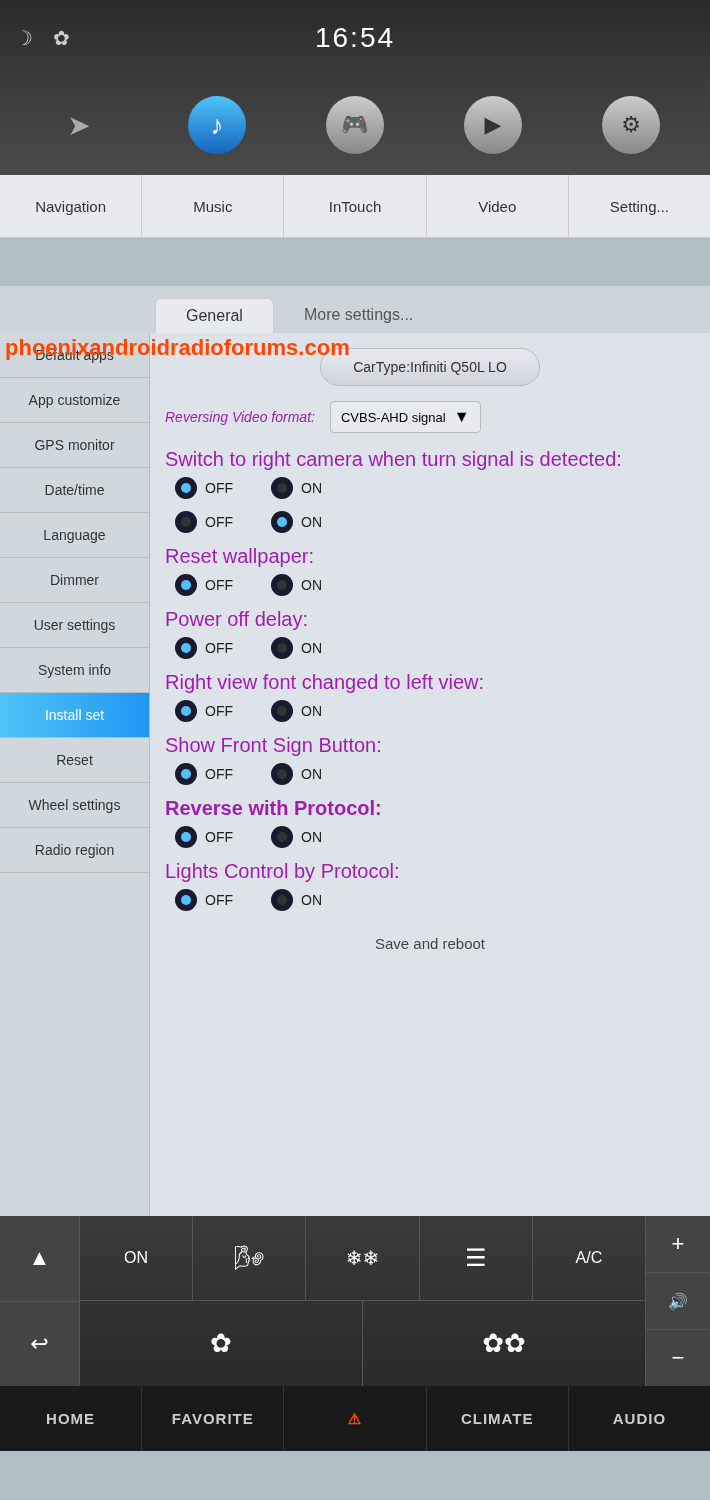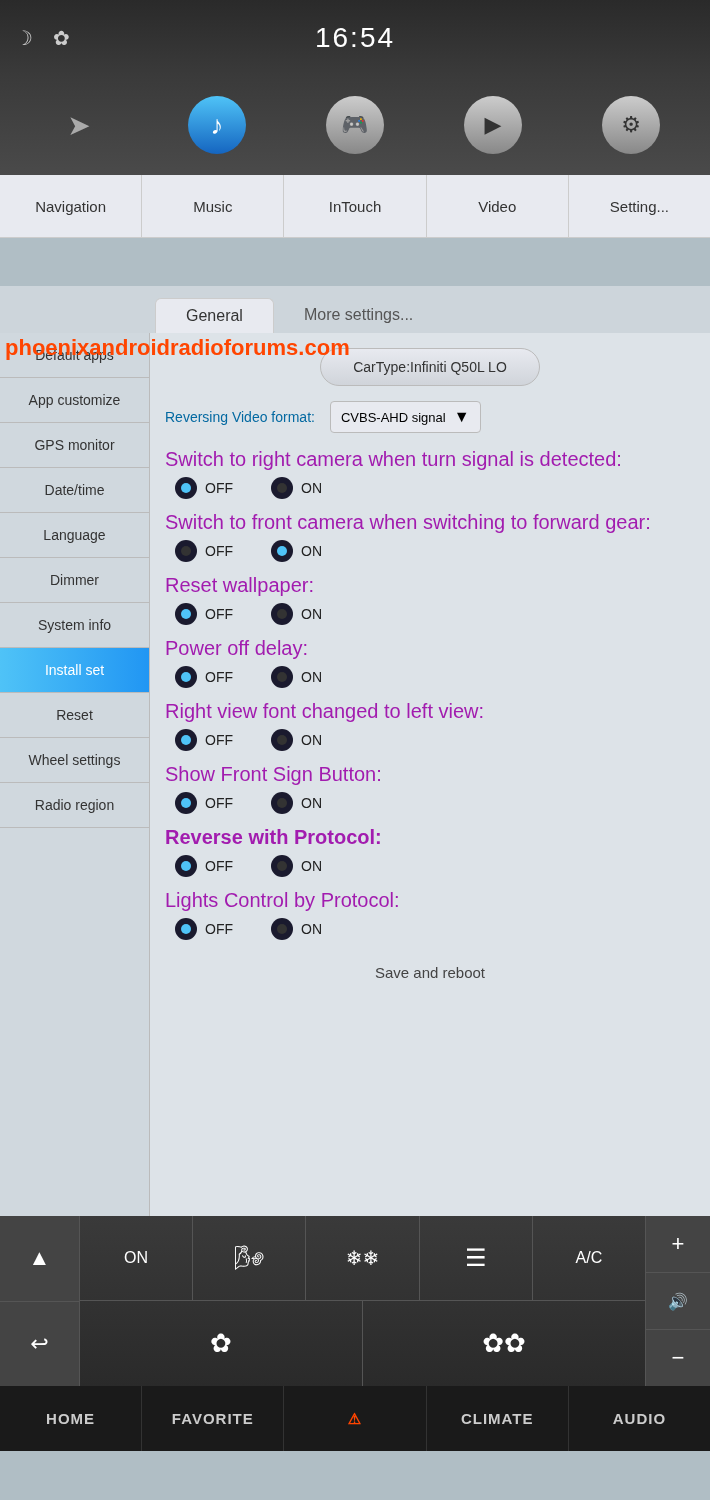--- a/index.html
+++ b/index.html
@@ -245,21 +245,22 @@
     }
 
     .reversing-row {
       display: flex;
       align-items: center;
       gap: 15px;
       margin-bottom: 15px;
     }
     .reversing-label {
       font-size: 14px;
-      color: #0369a1;
+      color: #a21caf;
+      font-style: italic;
     }
     .dropdown {
       display: flex;
       align-items: center;
       background: #e8eaf0;
       border: 1px solid #bbb;
       border-radius: 4px;
       padding: 6px 10px;
       cursor: pointer;
       font-size: 13px;
@@ -454,20 +455,23 @@
       <div class="sidebar-item">
         <span>Date/time</span>
       </div>
       <div class="sidebar-item">
         <span>Language</span>
       </div>
       <div class="sidebar-item">
         <span>Dimmer</span>
       </div>
       <div class="sidebar-item">
+        <span>User settings</span>
+      </div>
+      <div class="sidebar-item">
         <span>System info</span>
       </div>
       <div class="sidebar-item highlight">
         <span>Install set</span>
       </div>
       <div class="sidebar-item">
         <span>Reset</span>
       </div>
       <div class="sidebar-item">
         <span>Wheel settings</span>
@@ -499,21 +503,20 @@
             <span class="radio-label">OFF</span>
           </div>
           <div class="radio-option">
             <div class="radio-dot unselected"></div>
             <span class="radio-label">ON</span>
           </div>
         </div>
       </div>
 
       <div class="setting-row">
-        <div class="setting-label">Switch to front camera when switching to forward gear:</div>
         <div class="radio-row">
           <div class="radio-option">
             <div class="radio-dot unselected"></div>
             <span class="radio-label">OFF</span>
           </div>
           <div class="radio-option">
             <div class="radio-dot selected"></div>
             <span class="radio-label">ON</span>
           </div>
         </div>

